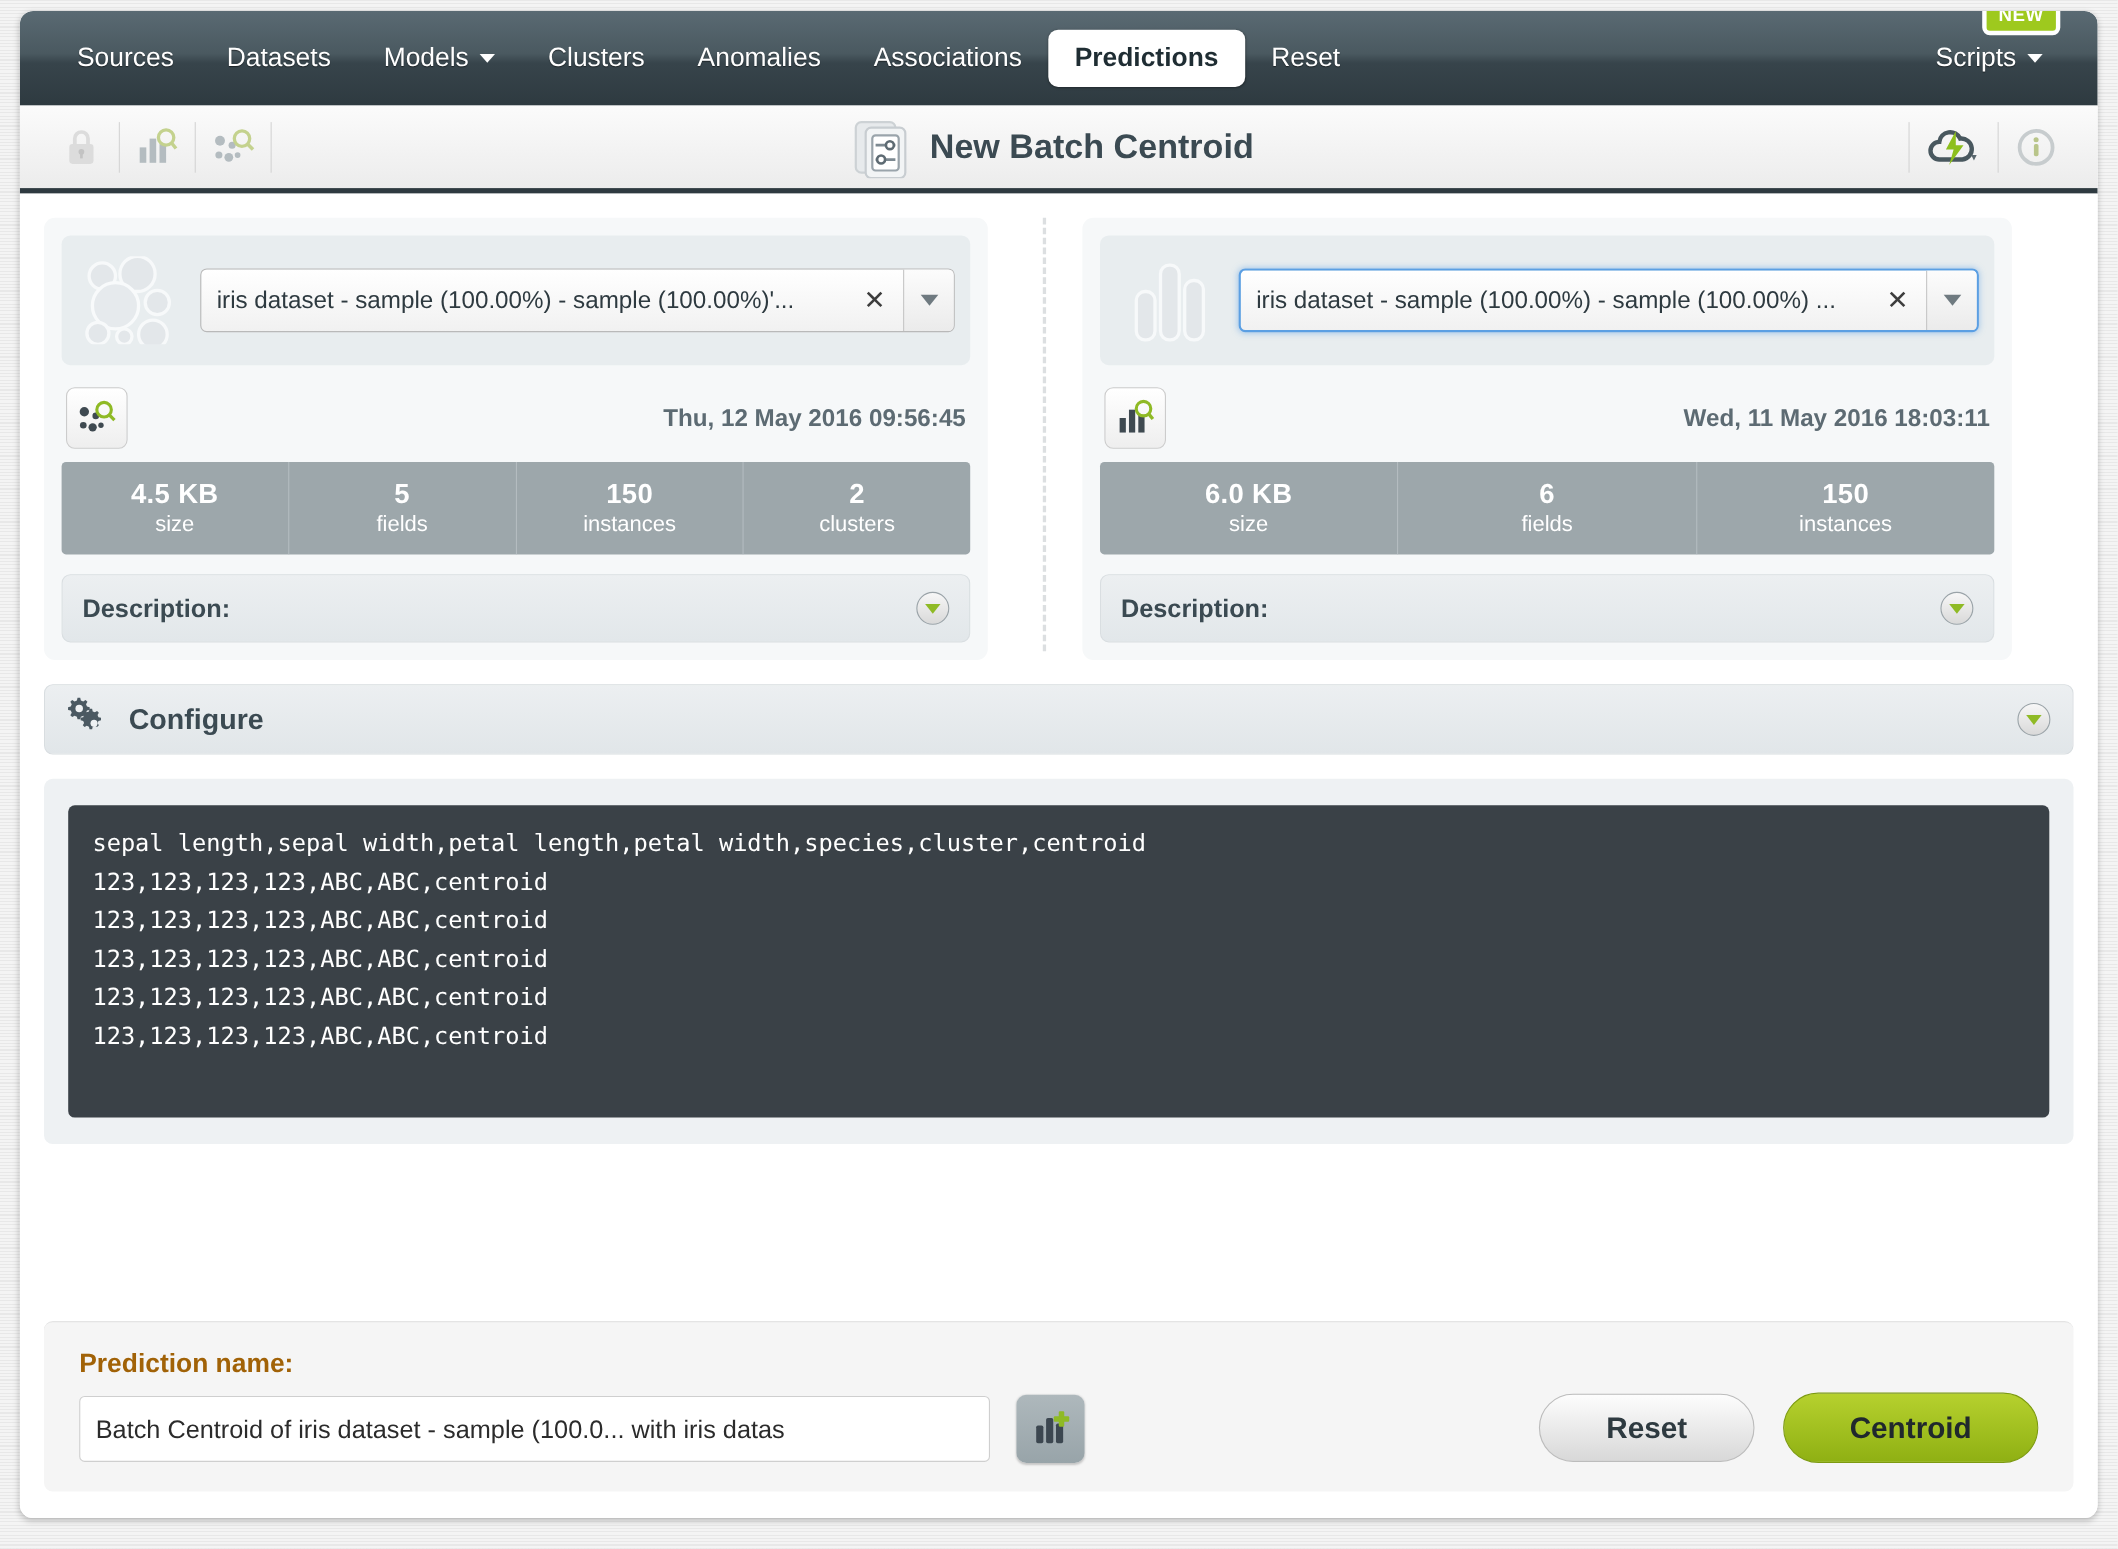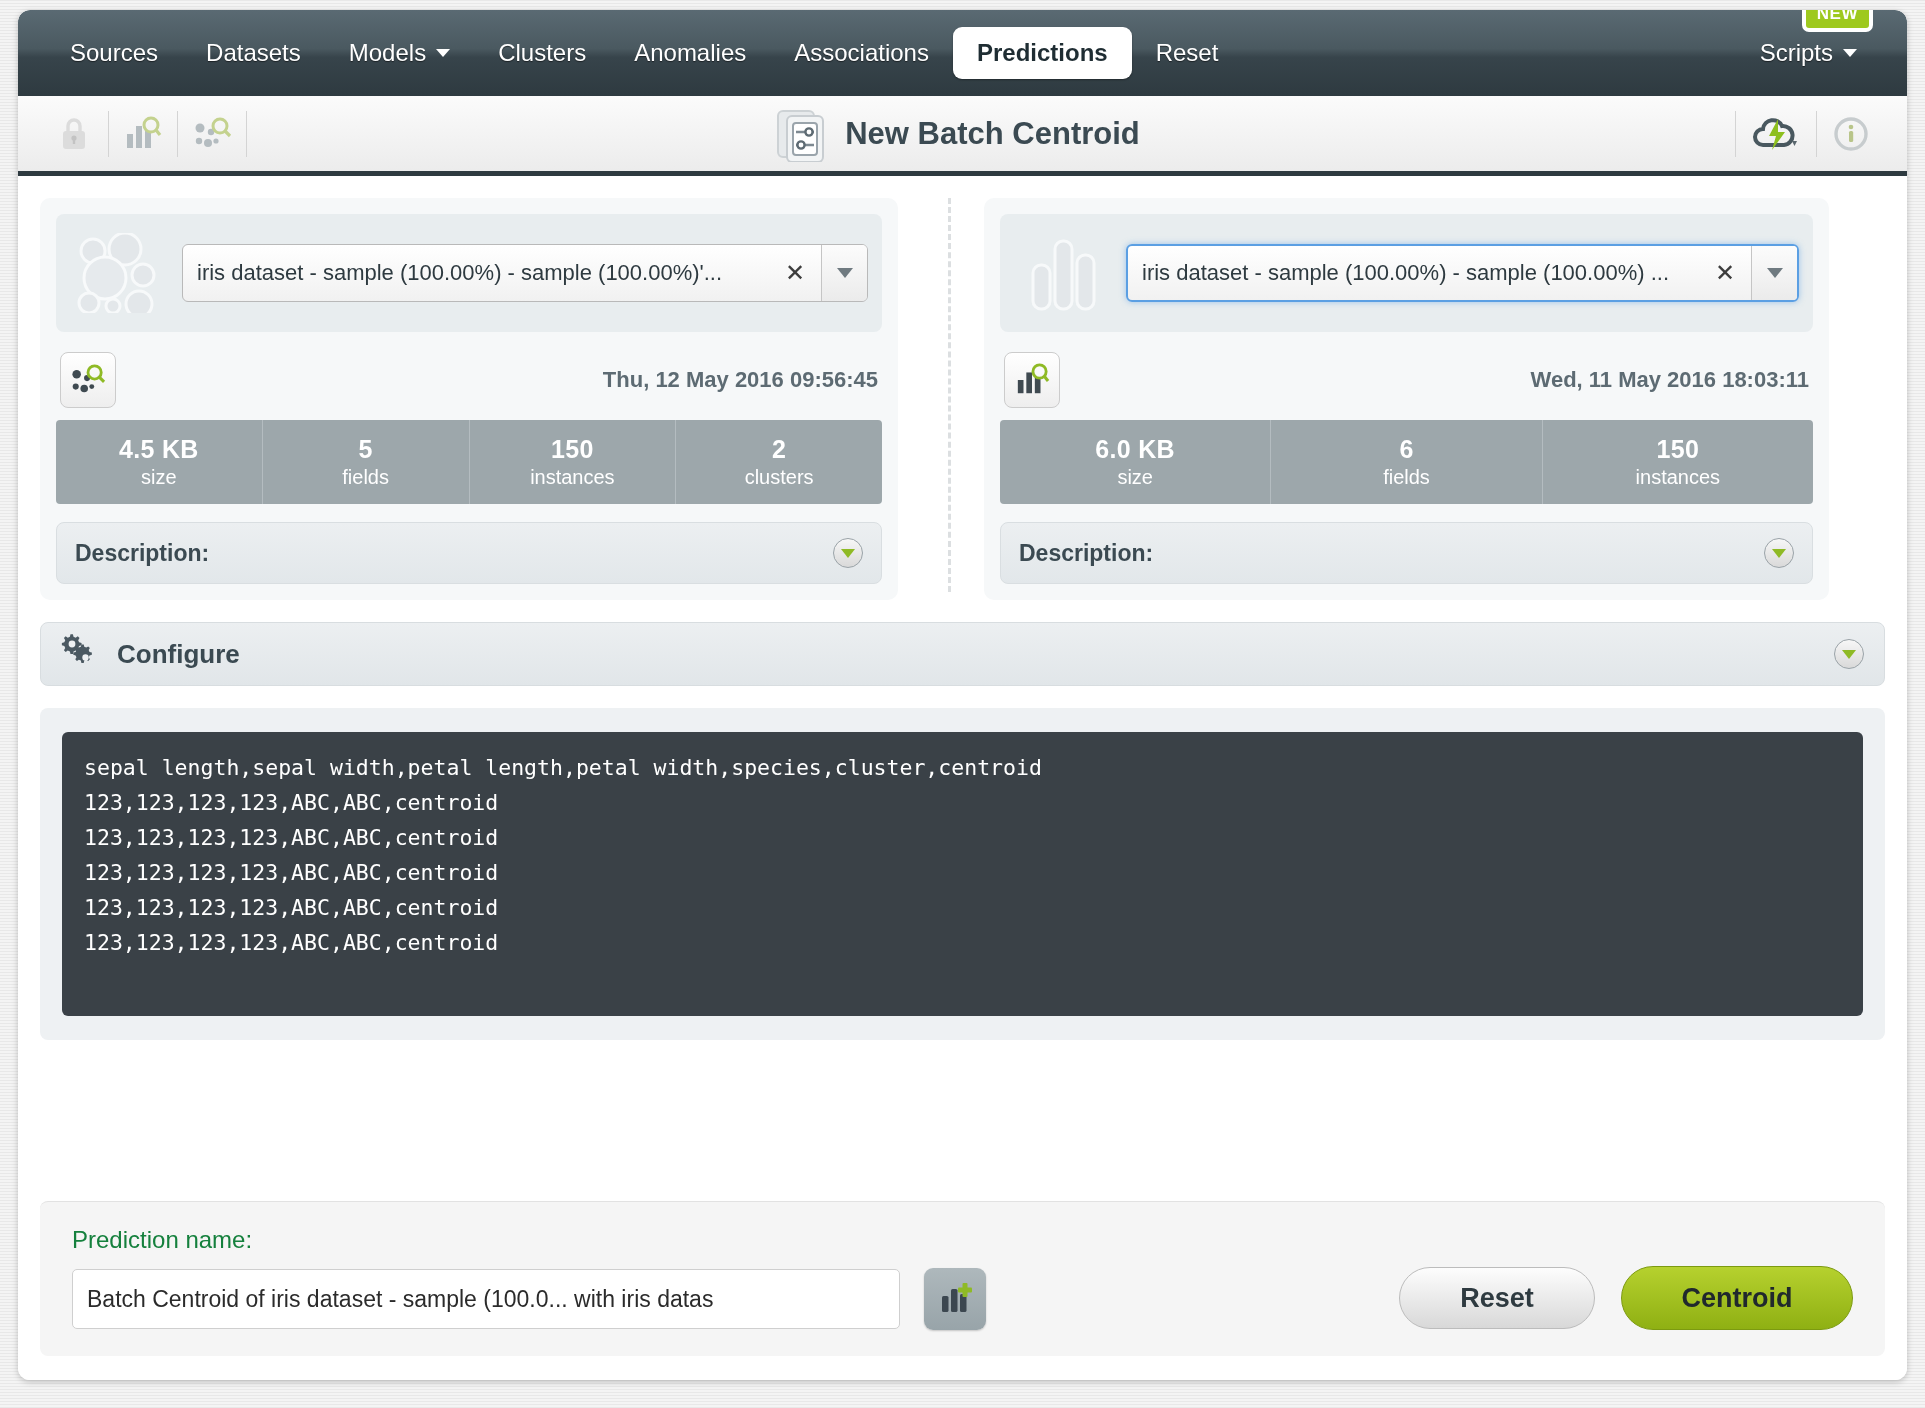--- a/index.html
+++ b/index.html
@@ -305,21 +305,21 @@
     position: absolute;
     left: 22px; right: 22px; bottom: 24px;
     background: #f5f5f5;
     border-radius: 8px;
     border-top: 1px solid #e2e2e2;
     padding: 24px 32px 26px 32px;
     display: flex; align-items: flex-end;
   }
   .pn-block { display: flex; flex-direction: column; }
   .pn-label {
-    font-size: 24px; font-weight: normal; color: #15803d;
+    font-size: 24px; font-weight: bold; color: #a16207;
     margin-bottom: 14px;
   }
   .pn-row { display: flex; align-items: center; gap: 24px; }
   .pn-input {
     width: 828px; height: 60px;
     background: #ffffff;
     border: 1px solid #cfcfcf;
     border-radius: 5px;
     font-size: 23px;
     color: #2b2b2b;

